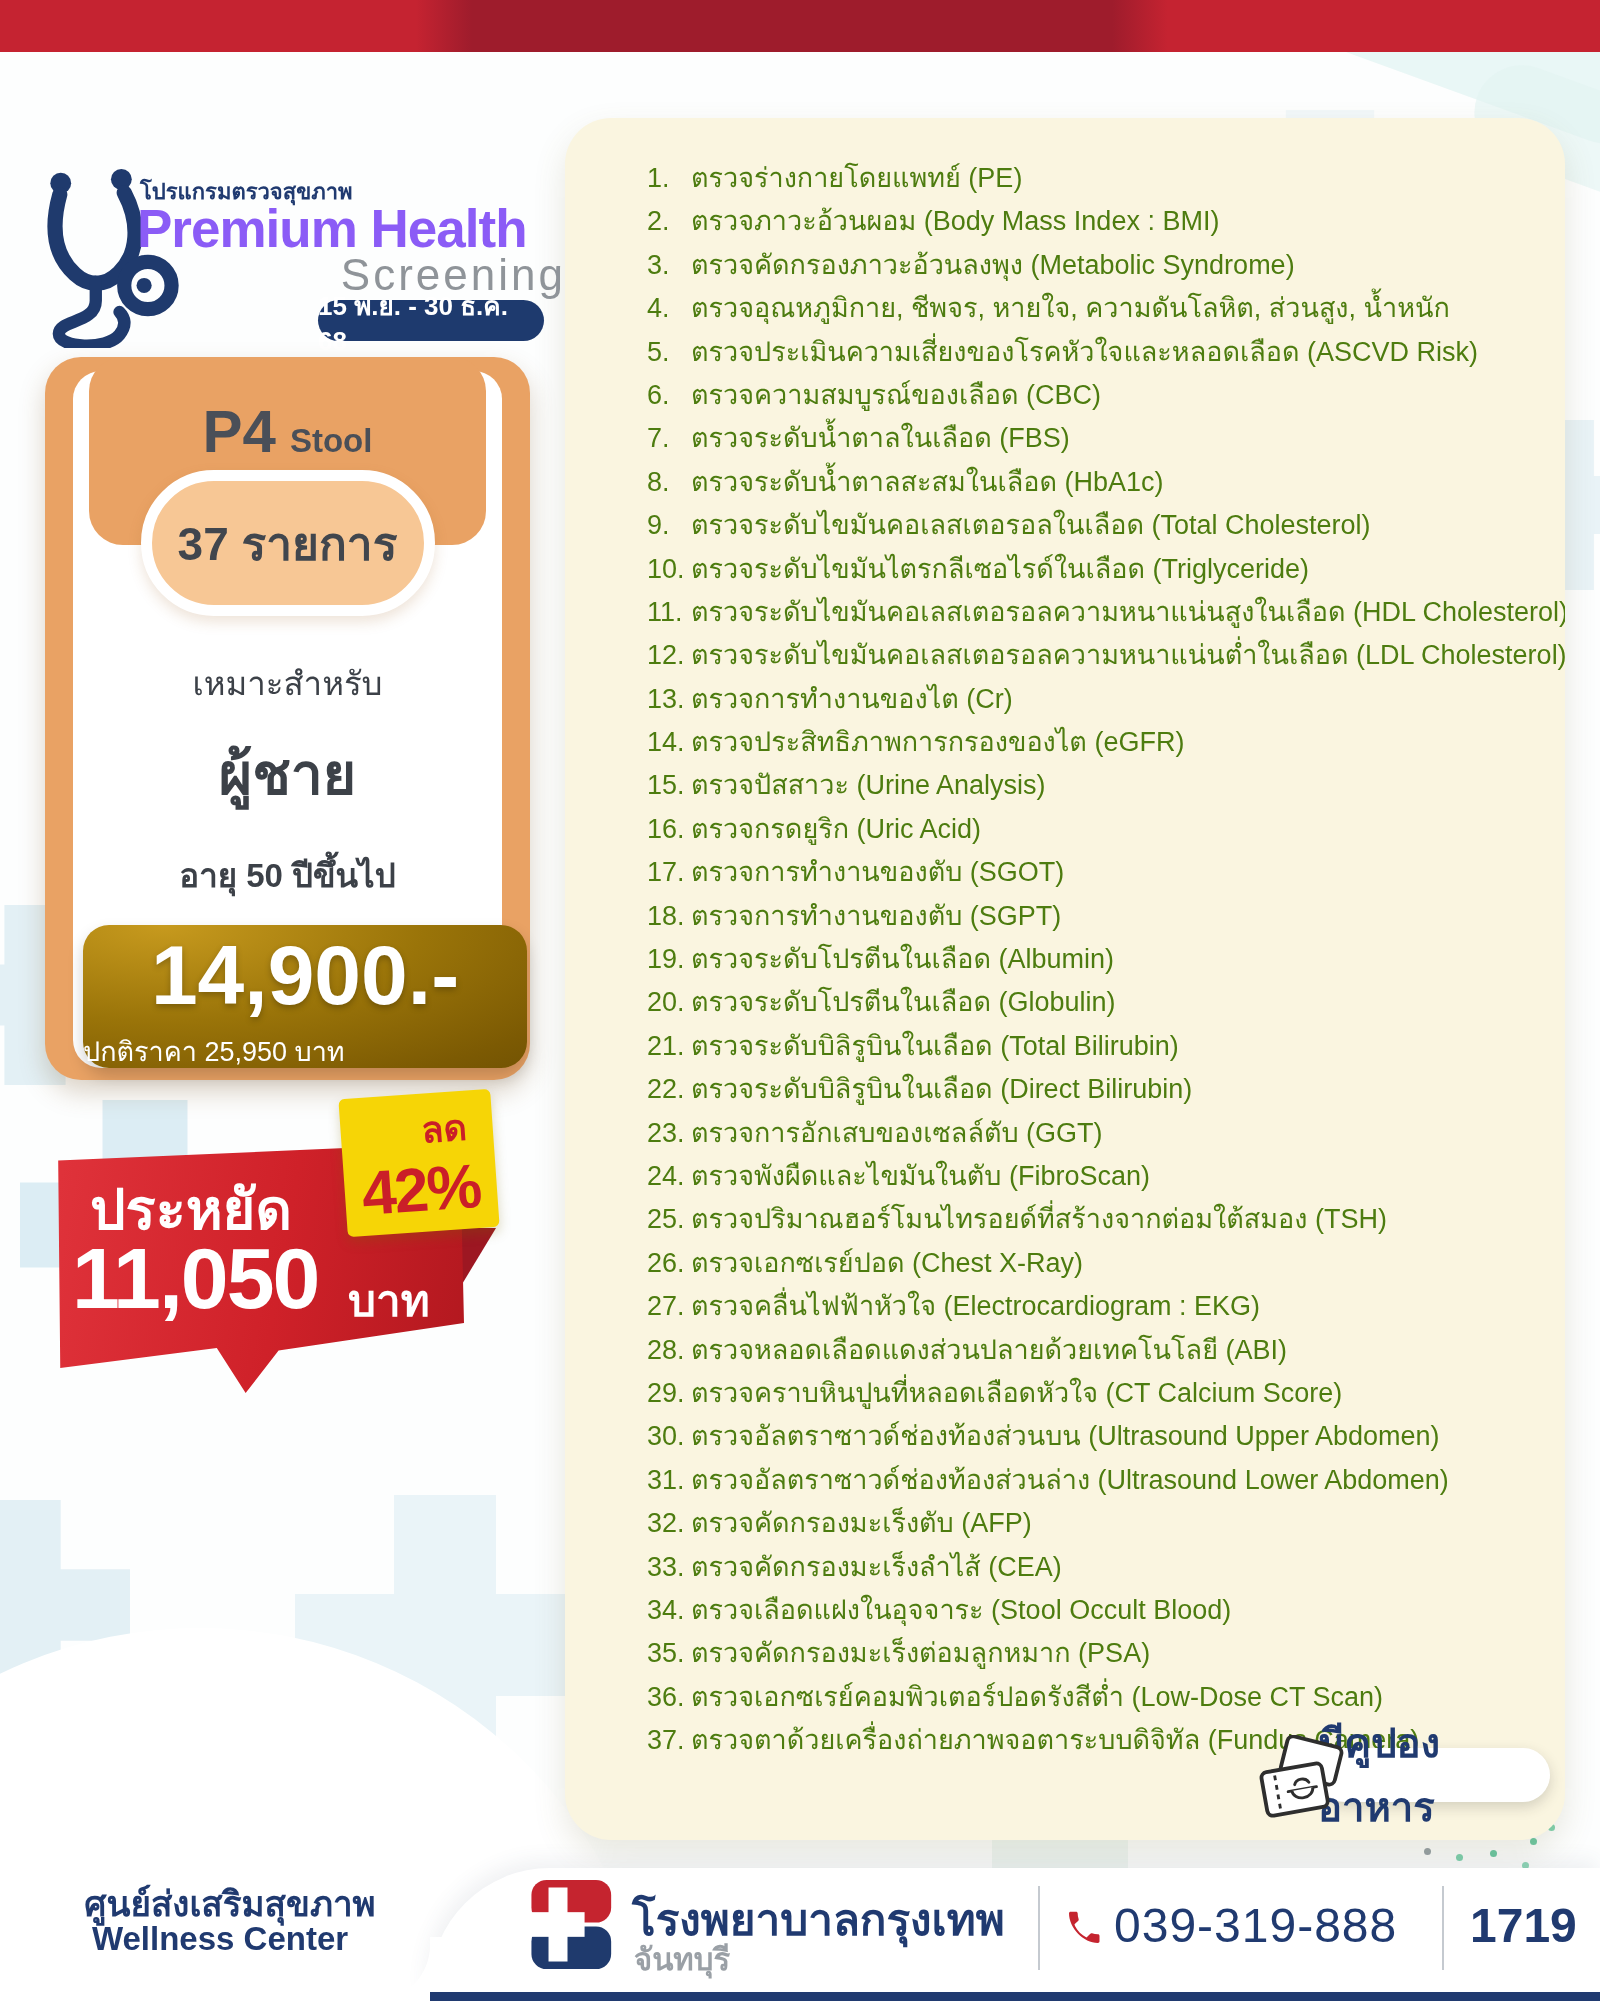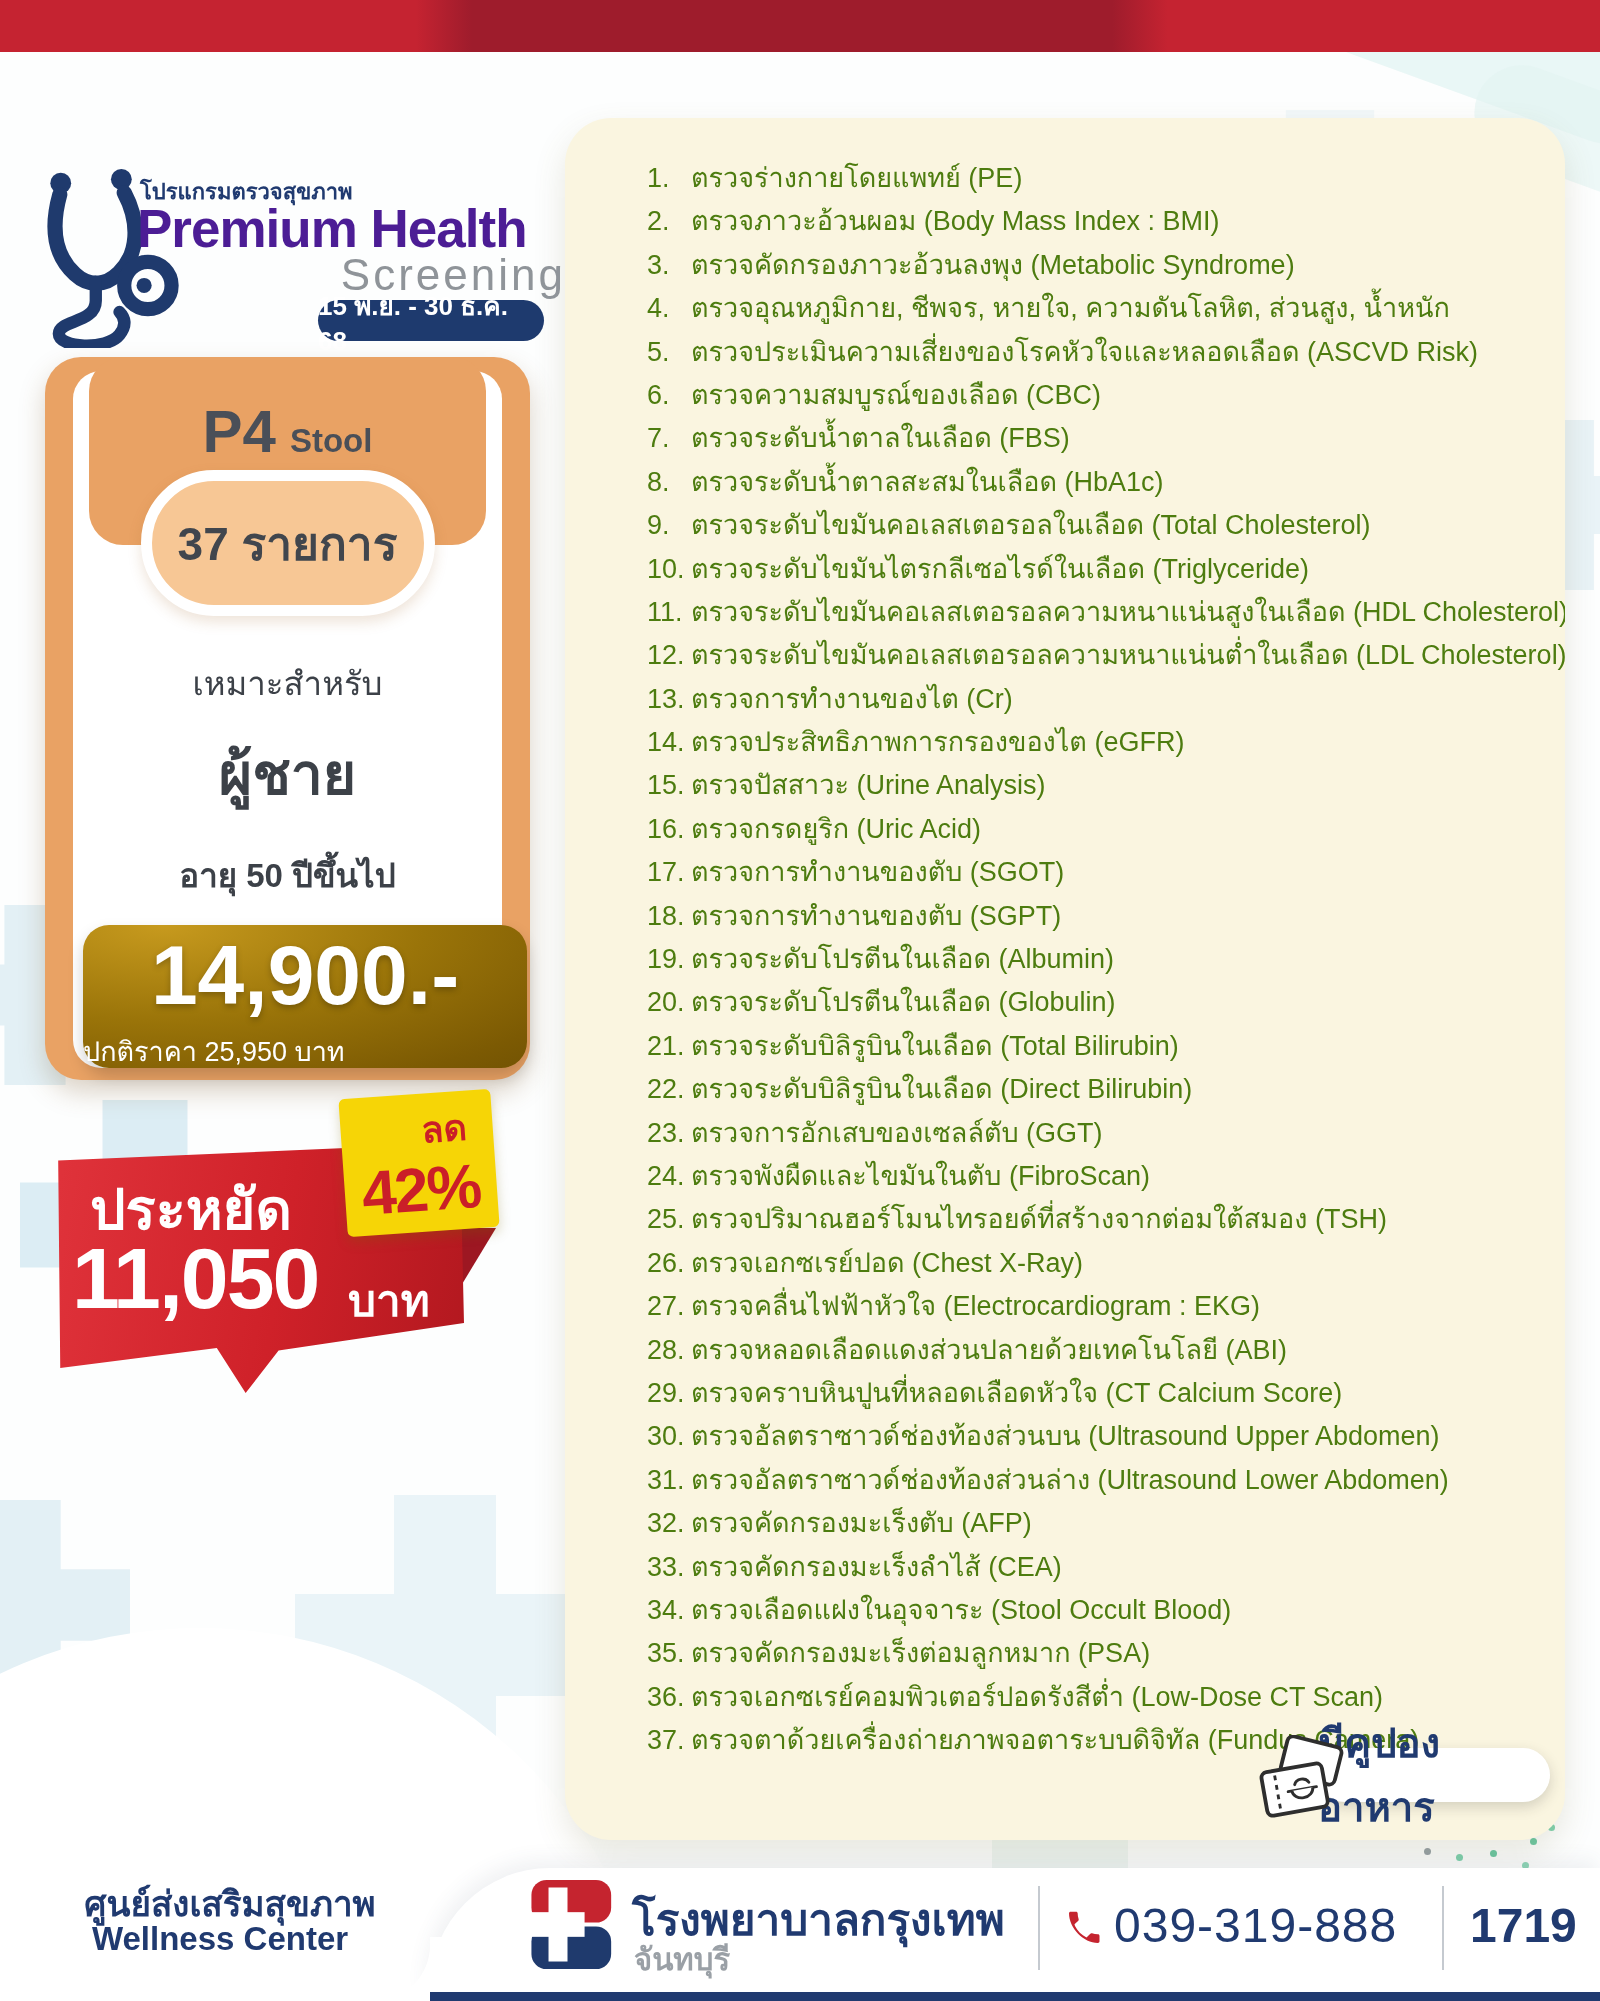--- a/index.html
+++ b/index.html
@@ -16,21 +16,21 @@
     box-shadow: 22px 8px 0 #7fd3b0, 48px -2px 0 #98a2a8, 74px 14px 0 #6cc9a4, 100px 4px 0 #8fd8ba,
     126px 20px 0 #98a2a8, 10px 34px 0 #8fd8ba, 40px 30px 0 #6cc9a4, 70px 40px 0 #98a2a8,
     102px 36px 0 #7fd3b0, 132px 48px 0 #6cc9a4, 26px 58px 0 #98a2a8, 58px 64px 0 #7fd3b0,
     92px 60px 0 #6cc9a4, 124px 72px 0 #8fd8ba, 150px 34px 0 #7fd3b0;}
   
   .top-banner{position:absolute;left:0;top:0;width:1600px;height:52px;z-index:3;
     background:linear-gradient(90deg,#c52331 0%,#c52331 26%,#9e1c2c 29.5%,#9e1c2c 69.5%,#c52331 73%);}
   
   .steth{position:absolute;left:34px;top:168px;width:152px;height:180px;z-index:4;}
   .logo-subtitle{position:absolute;left:140px;top:174px;font-size:22px;font-weight:bold;color:#203a70;z-index:4;}
-  .logo-title{position:absolute;left:137px;top:198px;font-size:53px;font-weight:800;color:#4c1d95;letter-spacing:-1px;z-index:4;}
+  .logo-title{position:absolute;left:137px;top:198px;font-size:53px;font-weight:800;color:#8b5cf6;letter-spacing:-1px;z-index:4;}
   .logo-title2{position:absolute;left:138px;top:250px;width:428px;text-align:right;font-size:44px;font-weight:500;color:#8f9499;letter-spacing:3px;z-index:4;}
   .date-pill{position:absolute;left:318px;top:300px;width:226px;height:41px;border-radius:22px;background:#1e3a6e;
     color:#fff;font-size:26px;font-weight:bold;display:flex;align-items:center;justify-content:center;z-index:4;}
   
   .pkg-card{position:absolute;left:45px;top:357px;width:485px;height:723px;background:#e9a264;border-radius:36px;
     box-shadow:0 12px 26px rgba(120,80,30,.25);z-index:4;}
   .pkg-white{position:absolute;left:28px;top:14px;right:28px;bottom:12px;background:#ffffff;border-radius:28px;}
   .pkg-header{position:absolute;left:44px;right:44px;top:0;height:188px;background:#e9a264;border-radius:34px;}
   .pkg-title-row{position:absolute;left:0;right:0;top:40px;text-align:center;color:#4a4f58;}
   .pkg-code{font-size:60px;font-weight:800;}

